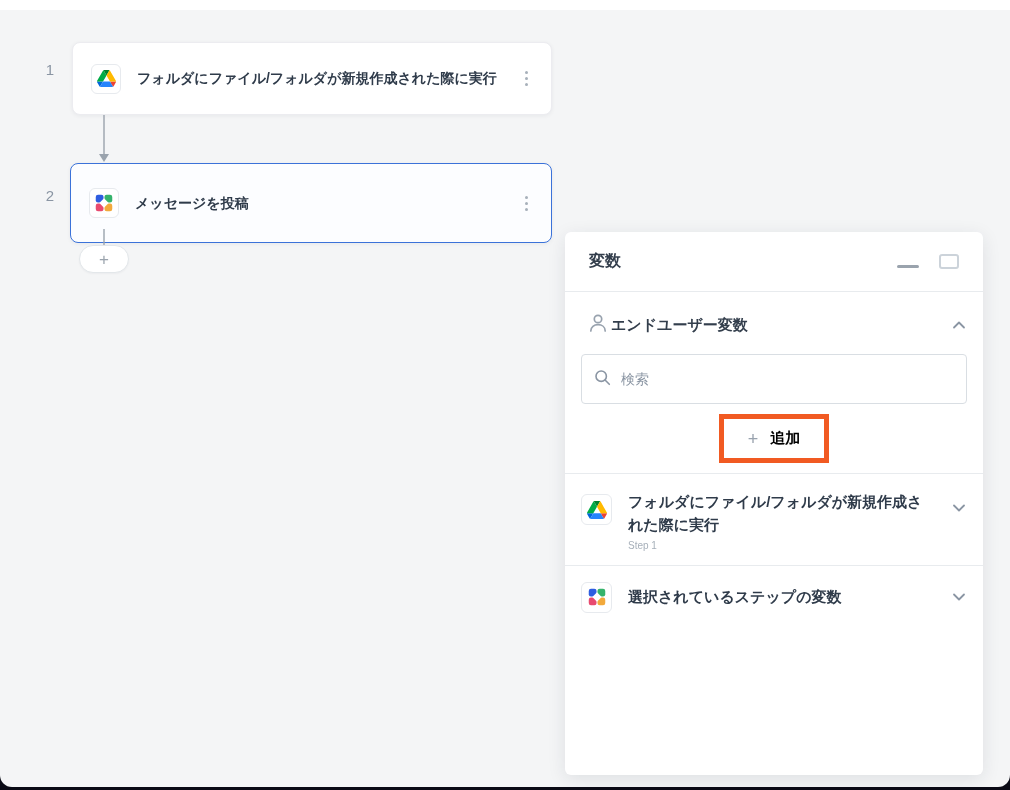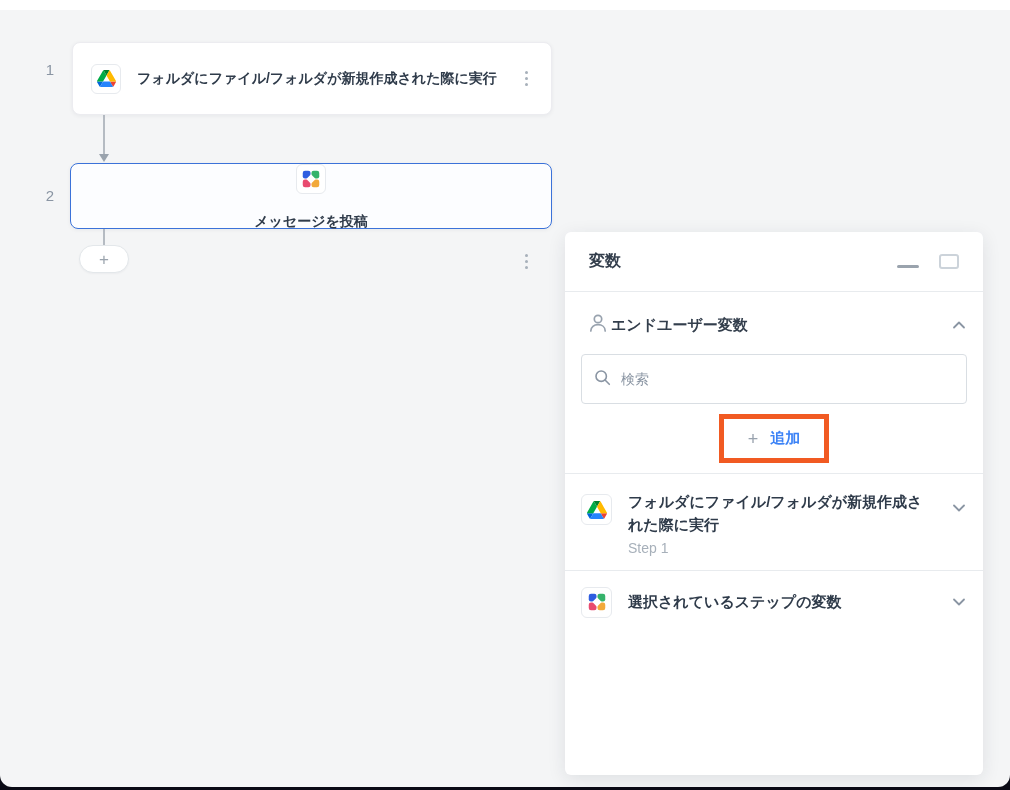--- a/index.html
+++ b/index.html
@@ -92,31 +92,31 @@
   .add-area{
     height:70px;display:flex;align-items:center;justify-content:center;
     border-bottom:1px solid #e8ebee;flex:0 0 auto;
   }
   .add-annotation{
     border:5px solid var(--accent-orange);
     background:#fff;
     padding:10px 24px;display:flex;align-items:center;gap:12px;cursor:pointer;
   }
   .add-annotation .plus{color:#98a2ae;font-size:18px;font-weight:400;line-height:1;}
-  .add-annotation .label{color:#3b82f6;font-size:15px;font-weight:700;}
+  .add-annotation .label{color:#000000;font-size:15px;font-weight:700;}
 
   .var-row{
     display:flex;align-items:flex-start;gap:16px;
     padding:16px 16px 14px 16px;border-bottom:1px solid #e8ebee;
   }
   .var-row:last-of-type{border-bottom:none;}
   .var-row .app-icon-box{width:31px;height:31px;margin-top:4px;}
   .var-texts{width:302px;}
   .var-title{font-size:15px;font-weight:700;color:#2f3b4a;line-height:1.55;}
-  .var-sub{font-size:14px;color:#a7b0ba;margin-top:3px;}
+  .var-sub{font-size:10px;color:#a7b0ba;margin-top:3px;}
   .var-row .chev{margin-left:auto;margin-top:10px;}
   .var-row.single{align-items:center;}
   .var-row.single .app-icon-box{margin-top:0;}
   .var-row.single .chev{margin-top:0;}
 </style>
 </head>
 <body>
 
 <div class="window">
   <div class="top-strip"></div>
@@ -142,21 +142,21 @@
       </span>
   </div>
 
   <svg class="connector" style="left:98px;top:115px;" width="12" height="48">
     <line x1="6" y1="0" x2="6" y2="40" stroke="#9aa3ad" stroke-width="1.4"></line>
     <polygon points="1,39 11,39 6,47" fill="#9aa3ad"></polygon>
   </svg>
 
   <div class="step-number" style="left:42px;top:187px;">2</div>
 
-  <div class="step-card selected" style="left:70px;top:163px;width:482px;height:66px;flex-direction:column;">
+  <div class="step-card selected" style="left:70px;top:163px;width:482px;height:80px;">
     <span class="app-icon-box">
       <svg width="18" height="18" viewBox="0 0 24 24">
         <rect x="1" y="1" width="10.4" height="10.4" rx="3" fill="#2e5de0"></rect>
         <rect x="12.6" y="1" width="10.4" height="10.4" rx="3" fill="#35b36b"></rect>
         <rect x="1" y="12.6" width="10.4" height="10.4" rx="3" fill="#e84a6f"></rect>
         <rect x="12.6" y="12.6" width="10.4" height="10.4" rx="3" fill="#f2a93b"></rect>
         <path d="M12 5.8 L18.2 12 L12 18.2 L5.8 12 Z" fill="#ffffff"></path>
       </svg>
     </span>
     <div class="step-title">メッセージを投稿</div>

